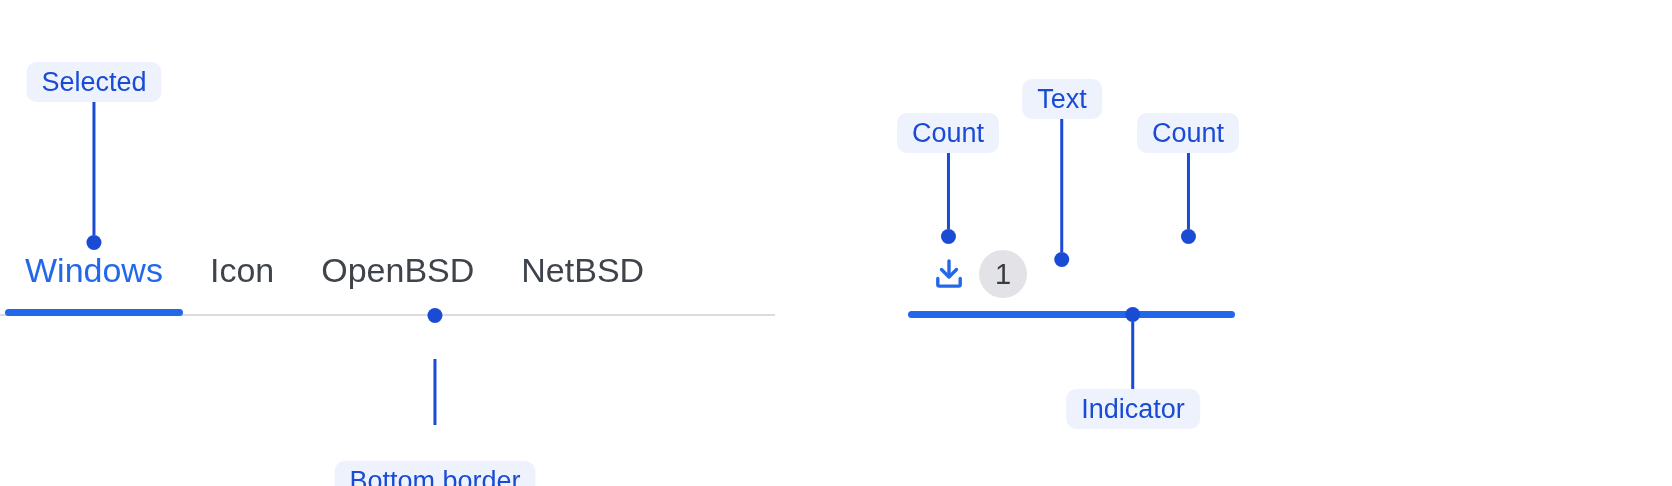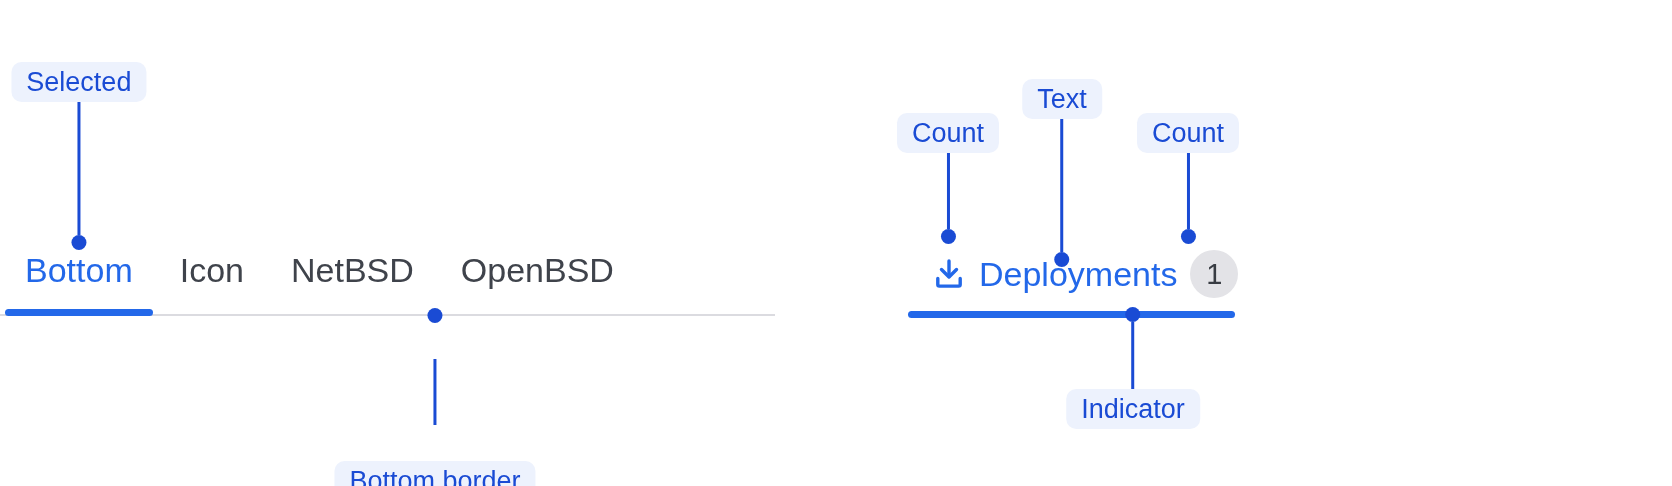--- a/index.html
+++ b/index.html
@@ -46,47 +46,46 @@
 </style>
 </head>
 <body>
 
 <div class="canvas">
 
   <div class="tabbar-border"></div>
 
   <div class="os-tabs">
     <div class="tab selected">
-      <span>Bottom</span>
+      <span>Windows</span>
       <div class="tab-underline"></div>
       
       <div class="anno" style="left:50%;top:-188px;">
         <div class="anno-pill">Selected</div>
         <div class="anno-line" style="height:133px;"></div>
         <div class="anno-dot"></div>
       </div>
     </div>
     <div class="tab">Icon</div>
+    <div class="tab">OpenBSD</div>
     <div class="tab">NetBSD</div>
-    <div class="tab">OpenBSD</div>
   </div>
 
   <div class="anno" style="left:435px;top:308px;gap:36px;">
     <div class="anno-dot"></div>
     <div class="anno-line" style="height:66px;"></div>
     <div class="anno-pill">Bottom border</div>
   </div>
 
   <div class="deploy-tab">
     <svg class="deploy-icon" width="34" height="34" viewBox="0 0 34 34" fill="none" stroke="#2368E9" stroke-width="3.4" stroke-linecap="round" stroke-linejoin="round">
       <path d="M17 4 v15"></path>
       <path d="M9.5 12.5 L17 20 L24.5 12.5"></path>
       <path d="M5.8 21.5 v6 a1.6 1.6 0 0 0 1.6 1.6 h19.2 a1.6 1.6 0 0 0 1.6 -1.6 v-6"></path>
     </svg>
-    <span>Deployments</span>
     <span class="count-badge">1</span>
   </div>
   <div class="deploy-indicator"></div>
 
   <div class="anno" style="left:948px;top:113px;">
     <div class="anno-pill">Count</div>
     <div class="anno-line" style="height:76px;"></div>
     <div class="anno-dot"></div>
   </div>
 

